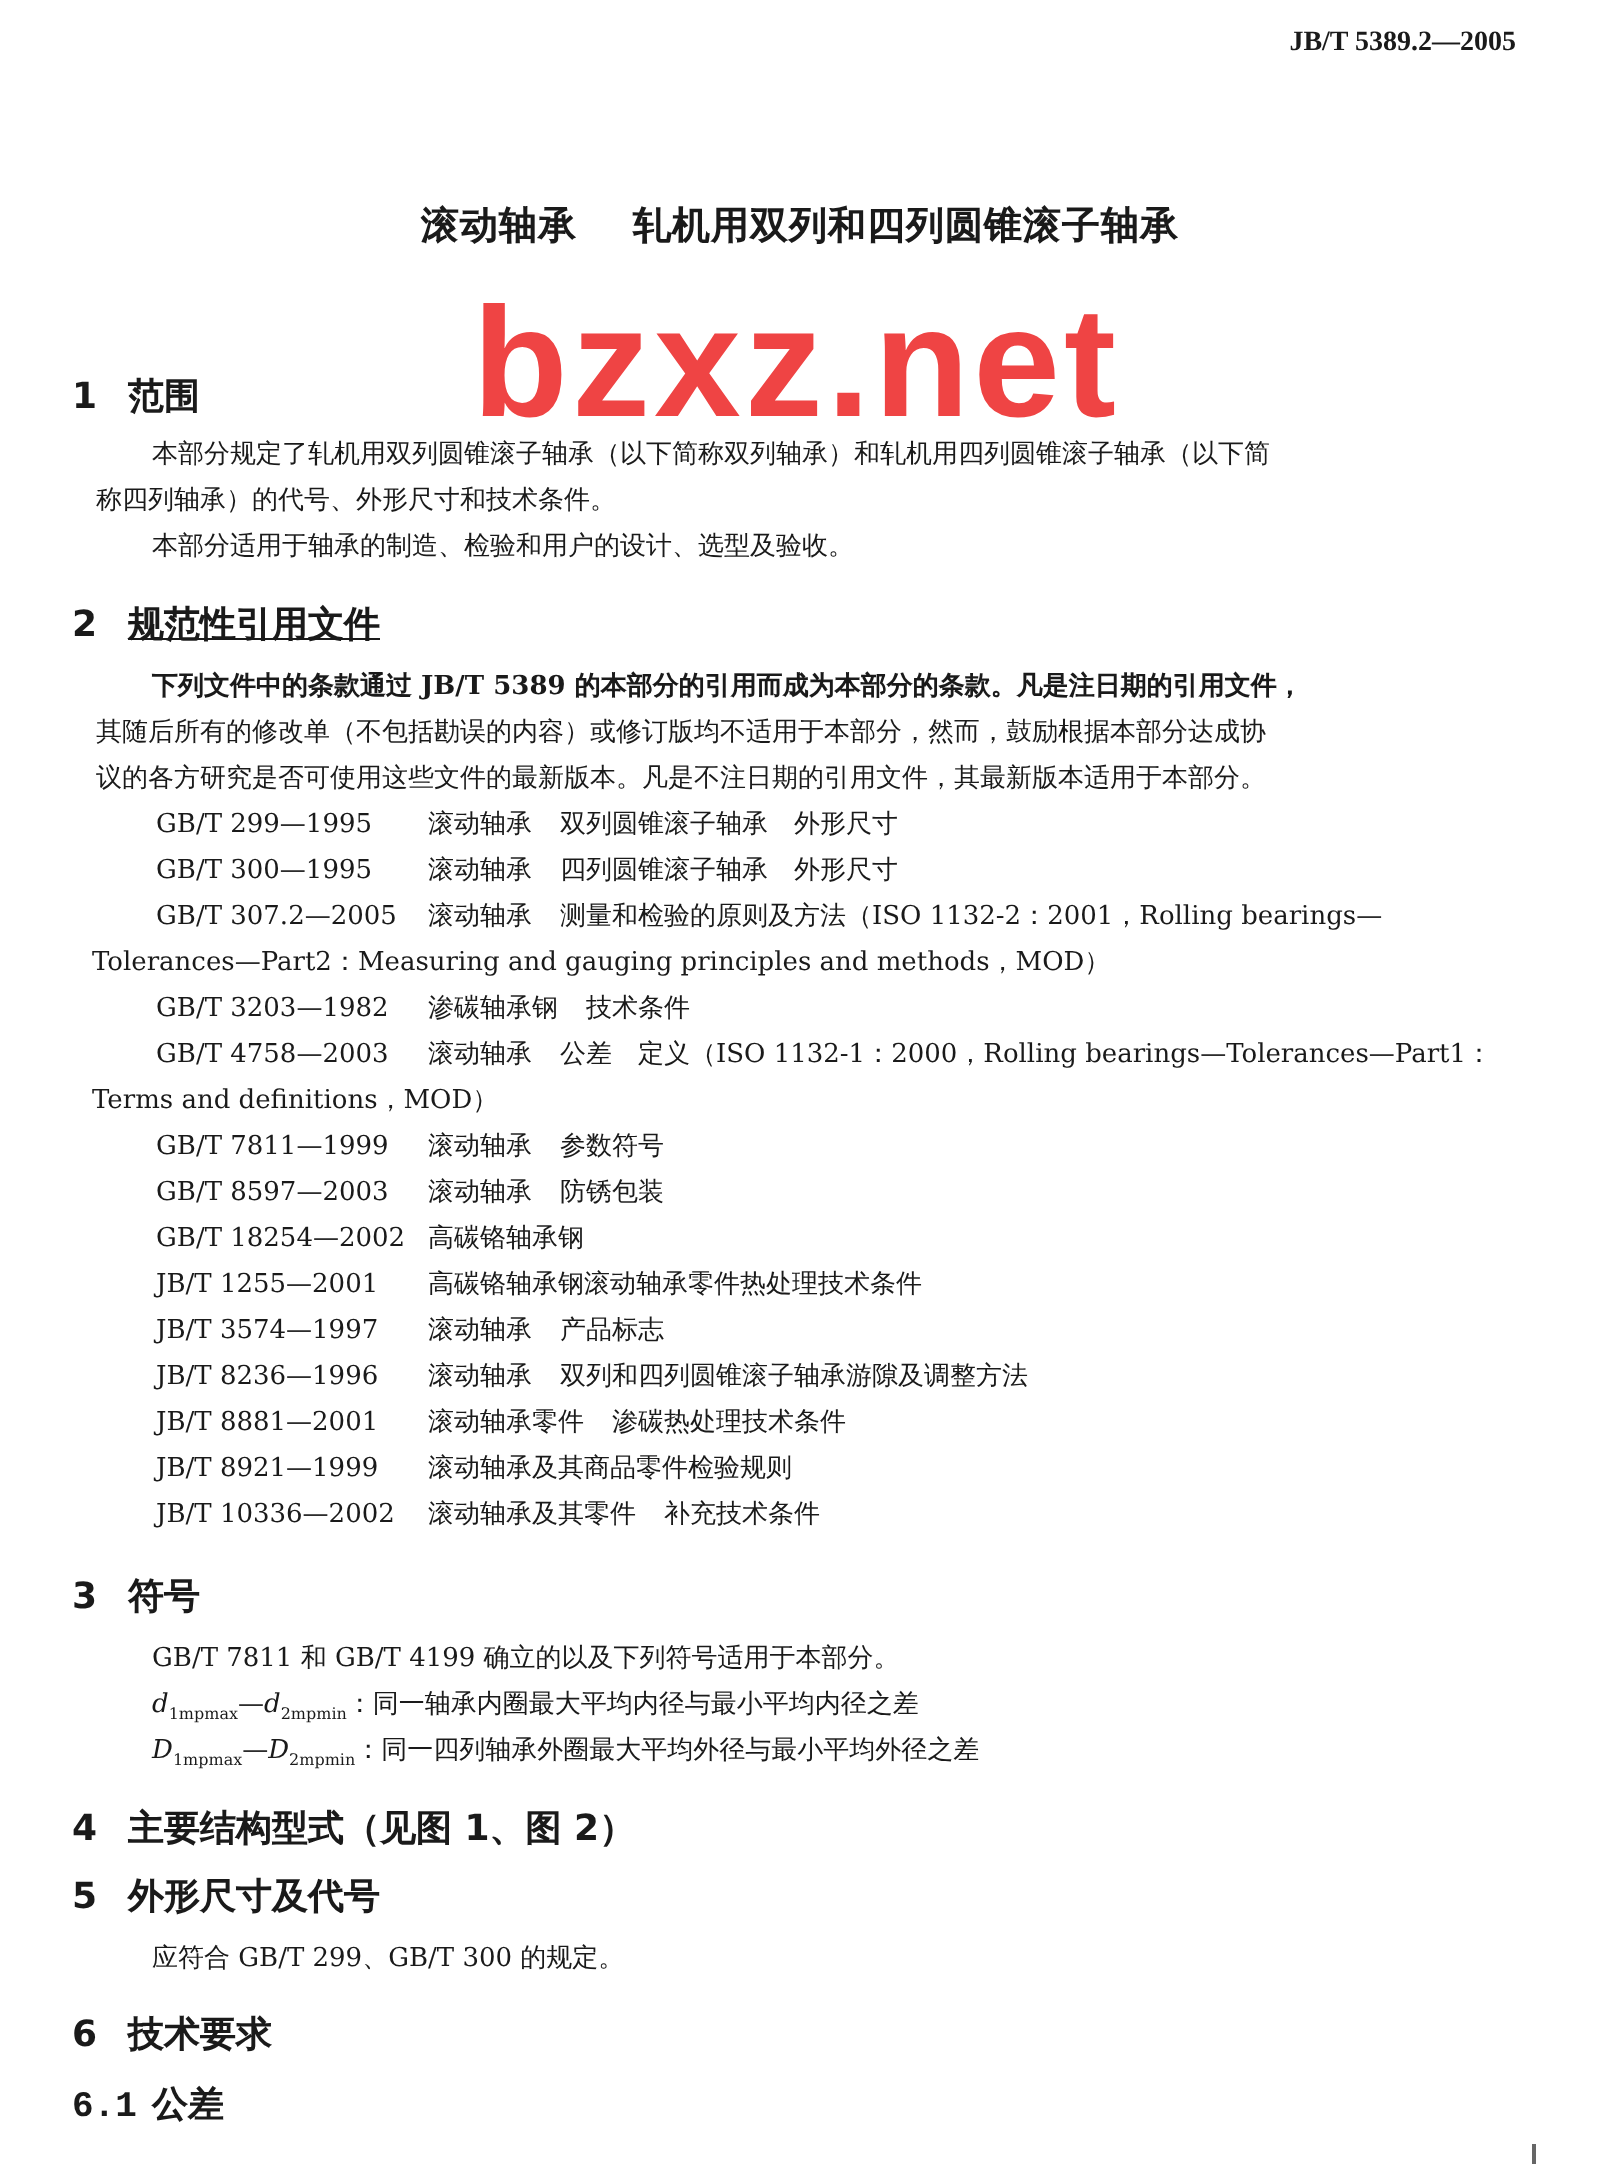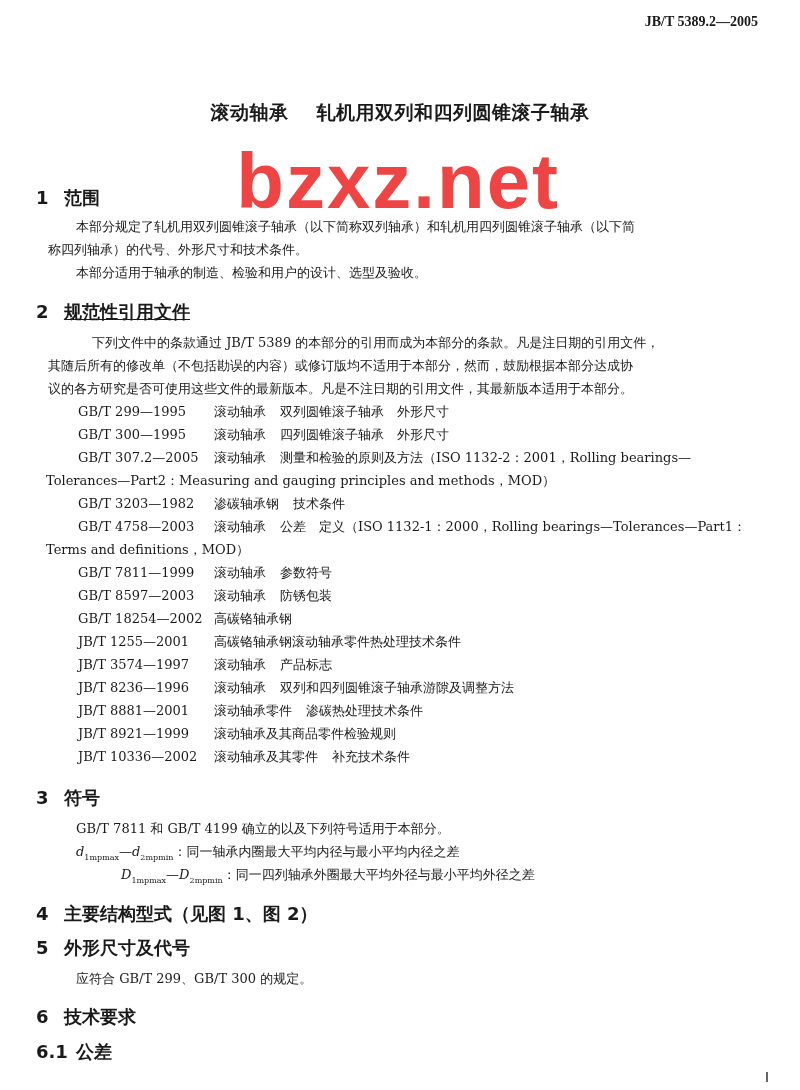--- a/index.html
+++ b/index.html
@@ -49,21 +49,21 @@
   <div class="h" style="top:186px;">
     <span class="num">1</span><span>范围</span>
   </div>
   <div class="p" style="top:218px; left:76px;">本部分规定了轧机用双列圆锥滚子轴承（以下简称双列轴承）和轧机用四列圆锥滚子轴承（以下简</div>
   <div class="p" style="top:241px; left:48px;">称四列轴承）的代号、外形尺寸和技术条件。</div>
   <div class="p" style="top:264px; left:76px;">本部分适用于轴承的制造、检验和用户的设计、选型及验收。</div>
 
   <div class="h" style="top:300px;text-decoration:underline;">
     <span class="num">2</span><span>规范性引用文件</span>
   </div>
-  <div class="p" style="top:334px; left:92px;">下列文件中的条款通过 JB/T 5389 的本部分的引用而成为本部分的条款。凡是注日期的引用文件，</div>
+  <div class="p" style="top:334px; left:76px;font-weight:bold;">下列文件中的条款通过 JB/T 5389 的本部分的引用而成为本部分的条款。凡是注日期的引用文件，</div>
   <div class="p" style="top:357px; left:48px;">其随后所有的修改单（不包括勘误的内容）或修订版均不适用于本部分，然而，鼓励根据本部分达成协</div>
   <div class="p" style="top:380px; left:48px;">议的各方研究是否可使用这些文件的最新版本。凡是不注日期的引用文件，其最新版本适用于本部分。</div>
 
   <div class="ref" style="top:403px;"><span class="code">GB/T 299—1995</span><span class="t1">滚动轴承</span><span>双列圆锥滚子轴承　外形尺寸</span></div>
   <div class="ref" style="top:426px;"><span class="code">GB/T 300—1995</span><span class="t1">滚动轴承</span><span>四列圆锥滚子轴承　外形尺寸</span></div>
   <div class="ref" style="top:449px;"><span class="code">GB/T 307.2—2005</span><span class="t1">滚动轴承</span><span>测量和检验的原则及方法（ISO 1132-2：2001，Rolling bearings—</span></div>
   <div class="p" style="top:472px; left:46px;">Tolerances—Part2：Measuring and gauging principles and methods，MOD）</div>
   <div class="ref" style="top:495px;"><span class="code">GB/T 3203—1982</span><span class="t1">渗碳轴承钢</span><span>技术条件</span></div>
   <div class="ref" style="top:518px;"><span class="code">GB/T 4758—2003</span><span class="t1">滚动轴承</span><span>公差　定义（ISO 1132-1：2000，Rolling bearings—Tolerances—Part1：</span></div>
   <div class="p" style="top:541px; left:46px;">Terms and definitions，MOD）</div>
@@ -77,34 +77,34 @@
   <div class="ref" style="top:725px;"><span class="code">JB/T 8921—1999</span><span class="t1">滚动轴承及其商品零件检验规则</span><span></span></div>
   <div class="ref" style="top:748px;"><span class="code">JB/T 10336—2002</span><span class="t1">滚动轴承及其零件</span><span>补充技术条件</span></div>
 
   <div class="h" style="top:786px;">
     <span class="num">3</span><span>符号</span>
   </div>
   <div class="p" style="top:820px; left:76px;">GB/T 7811 和 GB/T 4199 确立的以及下列符号适用于本部分。</div>
   <div class="p sym" style="top:843px; left:76px;">
     <i>d</i><sub>1mpmax</sub><span>—</span><i>d</i><sub>2mpmin</sub><span>：同一轴承内圈最大平均内径与最小平均内径之差</span>
   </div>
-  <div class="p sym" style="top:866px; left:76px;margin-left:45px;">
+  <div class="p sym" style="top:866px; left:76px;">
     <i>D</i><sub>1mpmax</sub><span>—</span><i>D</i><sub>2mpmin</sub><span>：同一四列轴承外圈最大平均外径与最小平均外径之差</span>
   </div>
 
   <div class="h" style="top:902px;">
     <span class="num">4</span><span>主要结构型式（见图 1、图 2）</span>
   </div>
 
   <div class="h" style="top:936px;">
     <span class="num">5</span><span>外形尺寸及代号</span>
   </div>
   <div class="p" style="top:970px; left:76px;">应符合 GB/T 299、GB/T 300 的规定。</div>
 
   <div class="h" style="top:1005px;">
     <span class="num">6</span><span>技术要求</span>
   </div>
   <div class="h" style="top:1040px;">
-    <span class="num" style="width:40px;">6.1</span><span>公差</span>
+    <span class="num" style="width:40px;font-family:Liberation Mono, monospace;">6.1</span><span>公差</span>
   </div>
 </div>
 
 <div class="pagemark"></div>
 
 </body></html>

